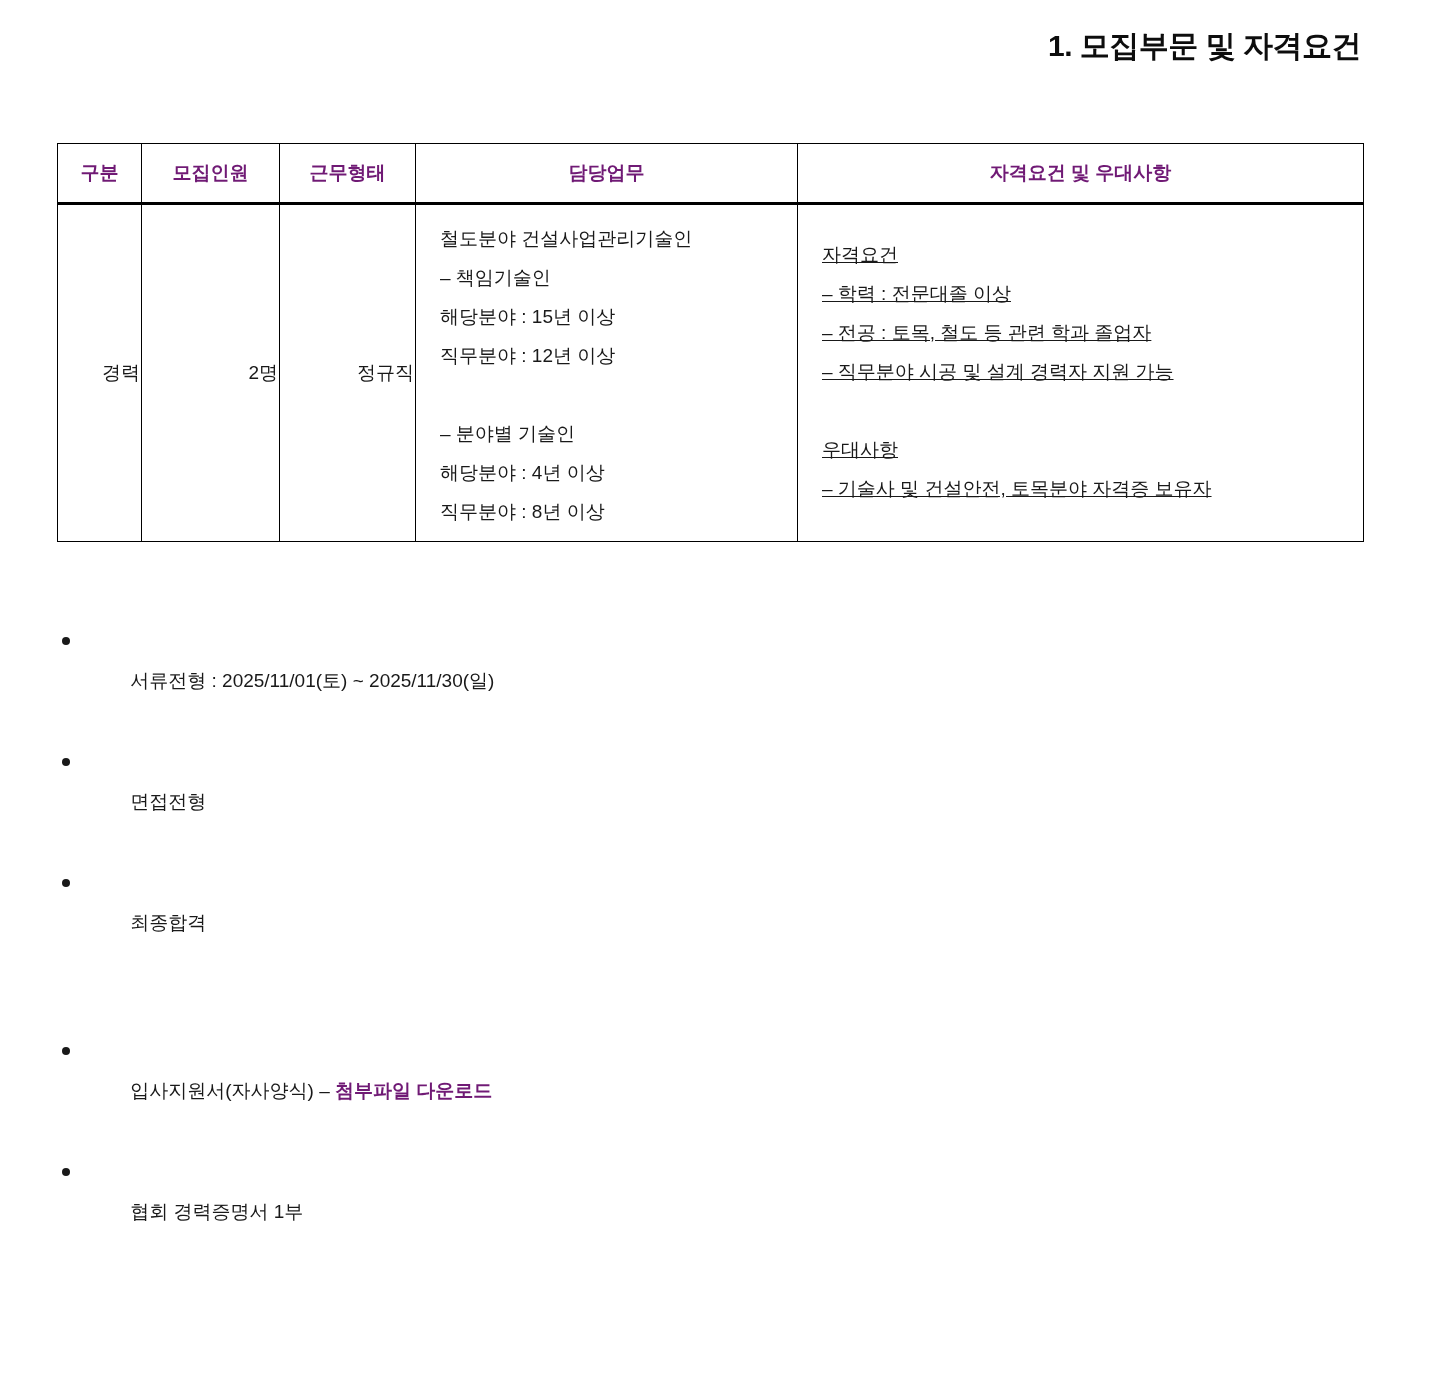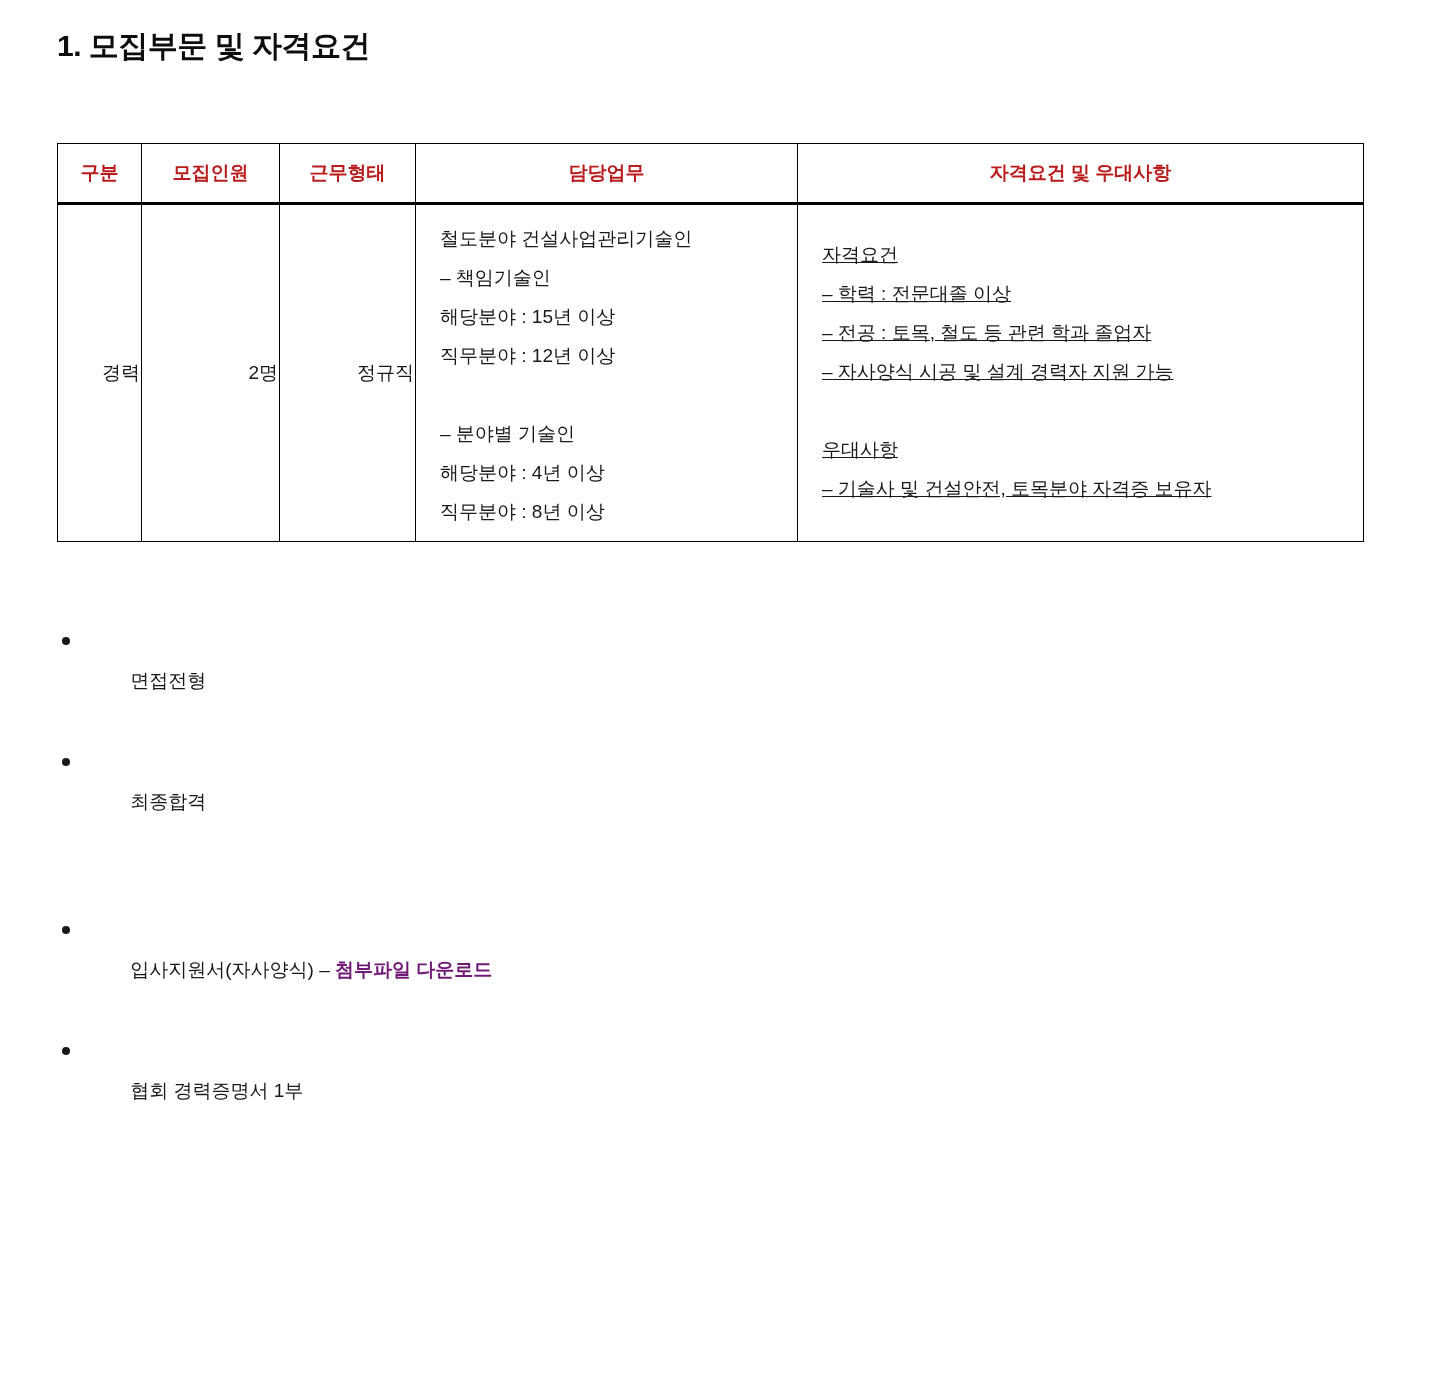--- a/index.html
+++ b/index.html
@@ -14,20 +14,21 @@
     padding: 28px 80px 0 57px;
     overflow: hidden;
   }
   .section-title {
     font-size: 30px;
     line-height: 35px;
     font-weight: 800;
     color: #0d0d0d;
     margin: 0;
     letter-spacing: -0.5px;
+    text-align: right;
   }
   .sec { margin-top: 48px; }
   .sec-first { margin-top: 0; }
   .sec-process { margin-top: 79px; }
 
   
   .jobs-table {
     border-collapse: collapse;
     table-layout: fixed;
     width: 1306px;
@@ -38,21 +39,21 @@
     font-size: 19px;
     color: #191919;
   }
   .jobs-table thead th {
     height: 60px;
     font-weight: 700;
     text-align: center;
     vertical-align: middle;
     border-bottom: 3px solid #000000;
     padding: 0 4px;
-    color: #b91c1c;
+    color: #701a75;
   }
   .jobs-table tbody tr { height: 330px; }
   td.cell-center {
     text-align: right;
     vertical-align: middle;
   }
   td.cell-multi {
     vertical-align: top;
     padding: 14px 16px 10px 24px;
   }
@@ -125,32 +126,35 @@
             <div class="tline">직무분야 : 12년 이상</div>
             <div class="tline"></div>
             <div class="tline">– 분야별 기술인</div>
             <div class="tline">해당분야 : 4년 이상</div>
             <div class="tline">직무분야 : 8년 이상</div>
           </td>
           <td class="cell-multi cell-quals">
             <div class="tline">자격요건</div>
             <div class="tline">– 학력 : 전문대졸 이상</div>
             <div class="tline">– 전공 : 토목, 철도 등 관련 학과 졸업자</div>
-            <div class="tline">– 자사양식 시공 및 설계 경력자 지원 가능</div>
+            <div class="tline">– 직무분야 시공 및 설계 경력자 지원 가능</div>
             <div class="tline"></div>
             <div class="tline">우대사항</div>
             <div class="tline">– 기술사 및 건설안전, 토목분야 자격증 보유자</div>
           </td>
         </tr>
       </tbody>
     </table>
   </section>
 
   <section class="sec sec-process">
     <ul class="bullet-list">
+      <li>
+        <span class="dot"></span><span>서류전형 : 2025/11/01(토) ~ 2025/11/30(일)</span><strong></strong>
+      </li>
       <li>
         <span class="dot"></span><span>면접전형</span><strong></strong>
       </li>
       <li>
         <span class="dot"></span><span>최종합격</span><strong></strong>
       </li>
     </ul>
   </section>
 
   <section class="sec">

